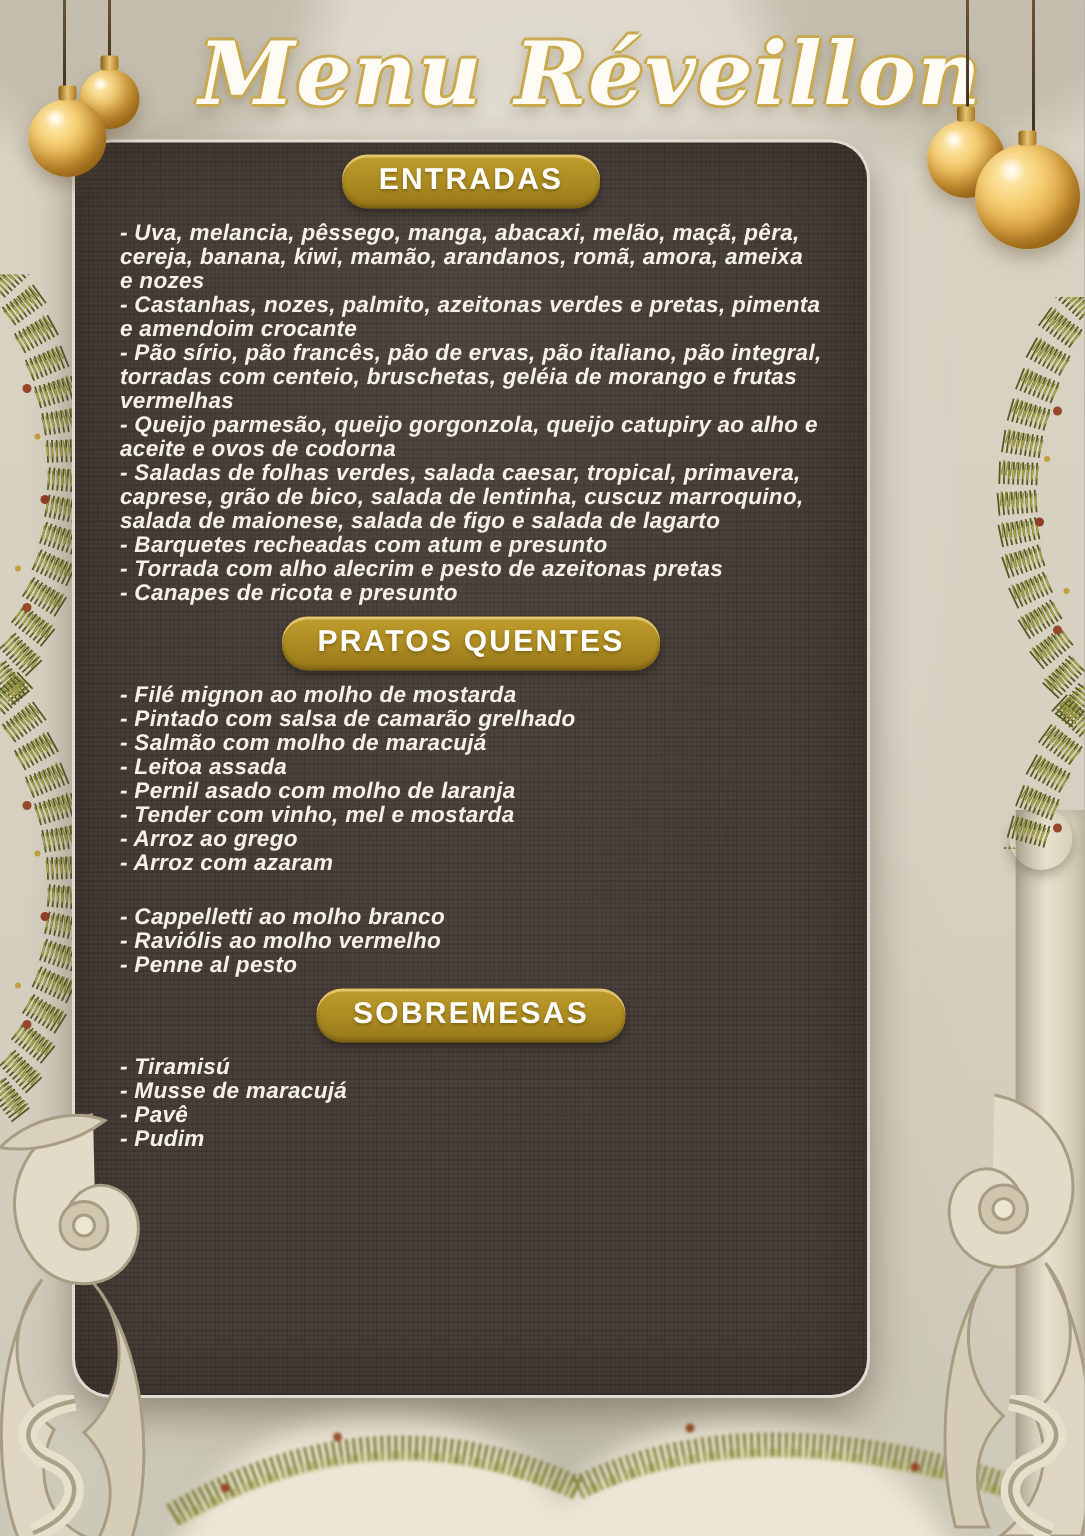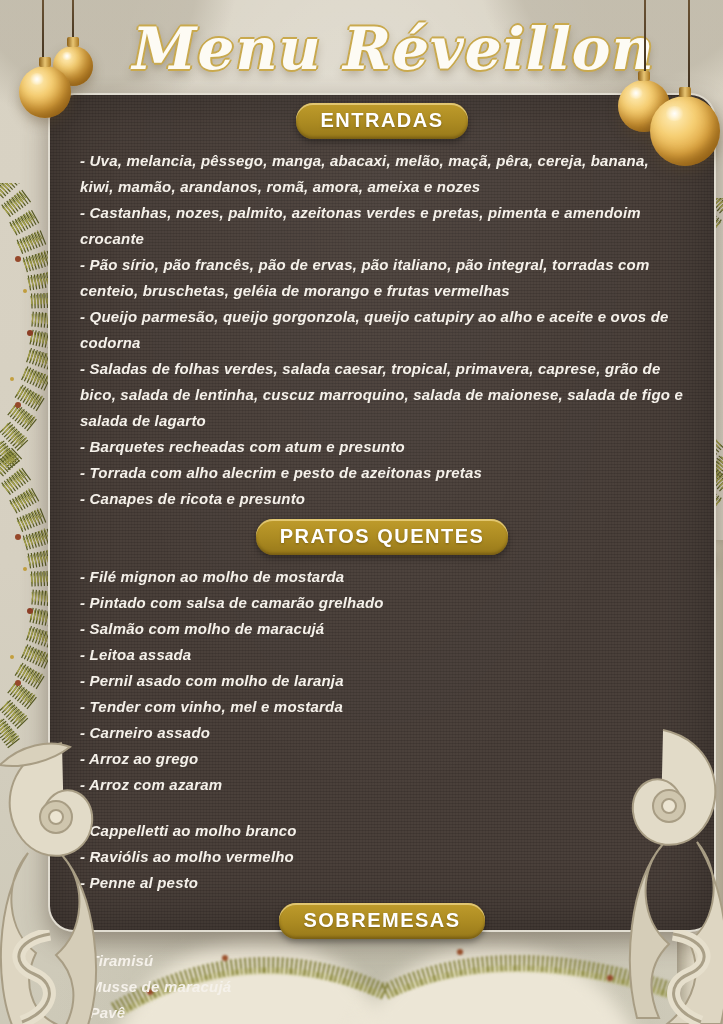--- a/index.html
+++ b/index.html
@@ -9,21 +9,21 @@
     background:
       radial-gradient(circle at 12% -2%, rgba(170,163,146,.45) 0 110px, transparent 150px),
       radial-gradient(circle at 88% -4%, rgba(170,163,146,.45) 0 120px, transparent 160px),
       radial-gradient(ellipse at 50% 30%, rgba(255,255,255,.35), transparent 55%),
       radial-gradient(ellipse at 50% 100%, rgba(160,158,140,.35), transparent 60%),
       linear-gradient(180deg,#d9d3c4 0%,#d6d0c1 55%,#cdc9b8 100%);
   }
   .layer{position:absolute;}
   
   .menu-card{
-    left:48px;top:93px;width:668px;height:839px;box-sizing:border-box;
+    left:48px;top:93px;width:532px;height:839px;box-sizing:border-box;
     border:2px solid rgba(242,238,226,.9);border-radius:26px;
     padding:8px 30px 10px 30px;
     background:
       radial-gradient(ellipse at 50% 12%, rgba(255,255,255,.04), transparent 60%),
       repeating-linear-gradient(0deg, rgba(0,0,0,.12) 0 1px, transparent 1px 3px),
       repeating-linear-gradient(90deg, rgba(0,0,0,.07) 0 1px, transparent 1px 3px),
       #4a403a;
     box-shadow:0 10px 26px rgba(70,58,45,.45), inset 0 0 60px rgba(0,0,0,.28);
     z-index:10;
   }
@@ -33,21 +33,21 @@
   .badge{
     display:inline-block;padding:6px 24px 7px;border-radius:17px;
     background:linear-gradient(180deg,#bf9c2c 0%,#ab8a21 55%,#97781a 100%);
     box-shadow:inset 0 2px 0 rgba(255,235,170,.55), inset 0 -2px 3px rgba(80,60,10,.45), 0 3px 6px rgba(0,0,0,.35);
     color:#fff;font-weight:800;font-size:20px;letter-spacing:1.5px;
     text-shadow:0 1px 2px rgba(90,70,10,.5);
     margin:0 auto 9px;
   }
   .items{text-align:left;}
   .item{
-    margin:0;color:#f5f1ea;font-size:15px;line-height:26px;
+    margin:0;color:#f5f1ea;font-size:15px;line-height:16px;
     font-style:italic;font-weight:600;letter-spacing:.2px;
   }
   
   .page-title{
     left:0;top:6px;width:100%;text-align:center;z-index:30;
     font-family:"DejaVu Serif",serif;font-style:italic;font-weight:bold;
     font-size:58px;line-height:86px;color:#fdfbf4;letter-spacing:1px;
     text-shadow:
       -2px 0 0 #c9a94e, 2px 0 0 #c9a94e, 0 -2px 0 #c9a94e, 0 2px 0 #c9a94e,
       -1px -1px 0 #c9a94e, 1px 1px 0 #c9a94e,
@@ -181,21 +181,20 @@
           <p class="item">- Torrada com alho alecrim e pesto de azeitonas pretas</p>
           <p class="item">- Canapes de ricota e presunto</p>
         </div></section>
       <section class="menu-section"><div class="badge">PRATOS QUENTES</div><div class="items">
           <p class="item">- Filé mignon ao molho de mostarda</p>
           <p class="item">- Pintado com salsa de camarão grelhado</p>
           <p class="item">- Salmão com molho de maracujá</p>
           <p class="item">- Leitoa assada</p>
           <p class="item">- Pernil asado com molho de laranja</p>
           <p class="item">- Tender com vinho, mel e mostarda</p>
-          <p class="item">- Carneiro assado</p>
           <p class="item">- Arroz ao grego</p>
           <p class="item">- Arroz com azaram</p>
         </div></section>
       <section class="menu-section"><div class="items">
           <p class="item">- Cappelletti ao molho branco</p>
           <p class="item">- Raviólis ao molho vermelho</p>
           <p class="item">- Penne al pesto</p>
         </div></section>
       <section class="menu-section"><div class="badge">SOBREMESAS</div><div class="items">
           <p class="item">- Tiramisú</p>

